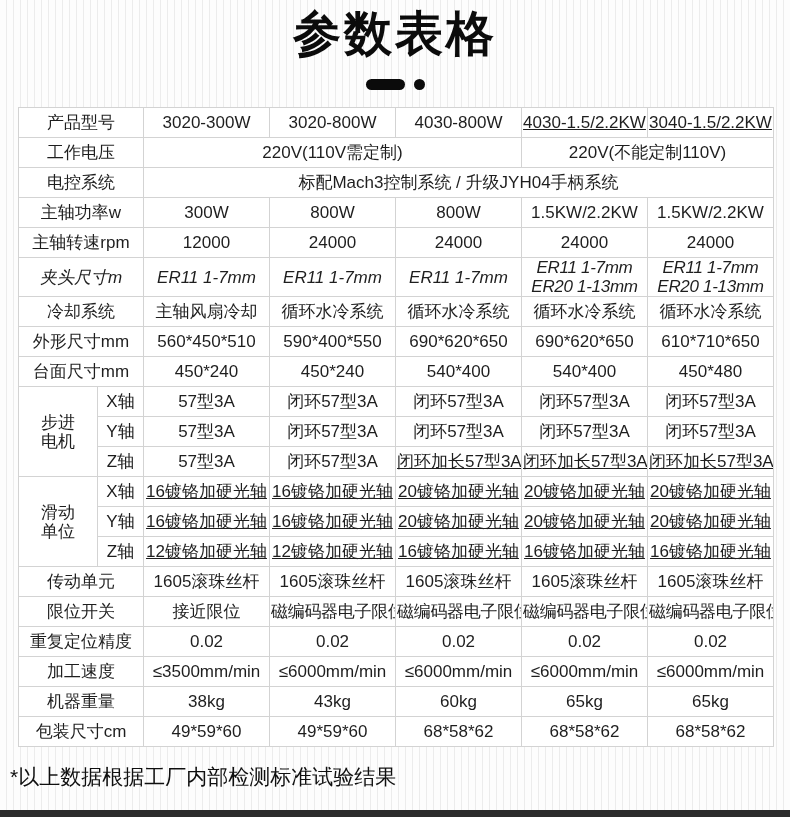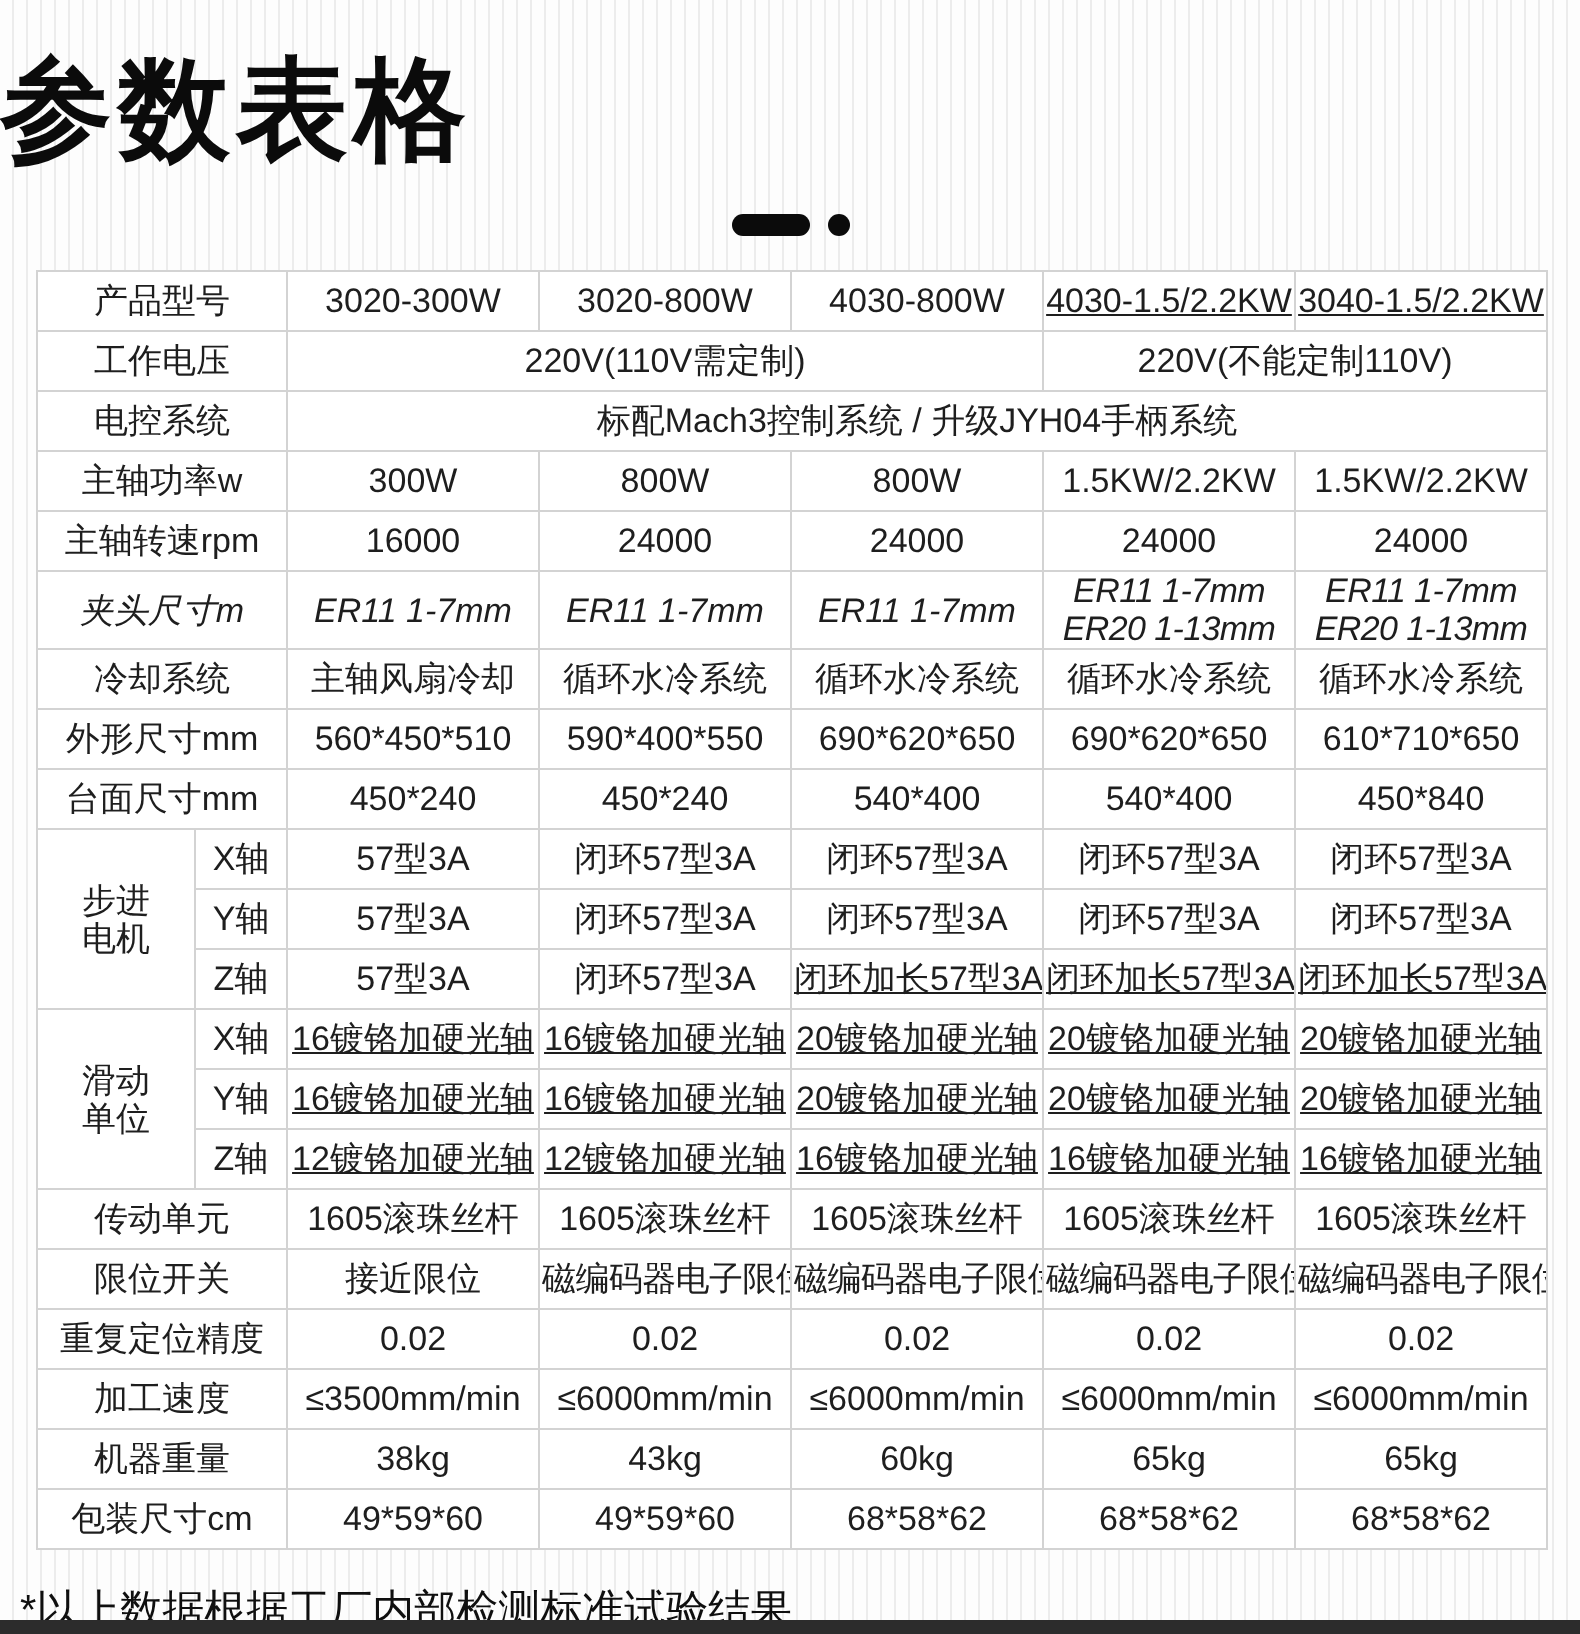--- a/index.html
+++ b/index.html
@@ -5,23 +5,23 @@
   * { margin:0; padding:0; box-sizing:border-box; }
   html,body { width:790px; }
   body { font-family:"Liberation Sans", sans-serif; }
   .page {
     position:relative;
     width:790px; height:817px;
     overflow:hidden;
     background: repeating-linear-gradient(90deg, #fdfdfd 0px, #fdfdfd 6px, #ececec 6px, #ececec 7px);
   }
   .title {
-    padding-top:18px;
-    text-align:left;
-    font-size:56px;
+    padding-top:2px;
+    text-align:center;
+    font-size:48px;
     font-weight:900;
     letter-spacing:3px;
     color:#0b0b0b;
   }
   .deco { display:flex; justify-content:center; align-items:center; gap:9px; margin-top:13px; }
   .deco-dash { width:39px; height:11px; background:#0b0b0b; border-radius:6px; }
   .deco-dot  { width:11px; height:11px; background:#0b0b0b; border-radius:50%; }
 
   table.spec {
     border-collapse:collapse;
@@ -107,21 +107,21 @@
         <td class="label" colspan="2">主轴功率w</td>
         <td>300W</td>
         <td class="g">800W</td>
         <td>800W</td>
         <td class="g">1.5KW/2.2KW</td>
         <td>1.5KW/2.2KW</td>
       </tr>
 
       <tr>
         <td class="label" colspan="2">主轴转速rpm</td>
-        <td>16000</td>
+        <td>12000</td>
         <td class="g">24000</td>
         <td>24000</td>
         <td class="g">24000</td>
         <td>24000</td>
       </tr>
 
       <tr class="tall">
         <td class="label" colspan="2">夹头尺寸m</td>
         <td>ER11 1-7mm</td>
         <td class="g">ER11 1-7mm</td>
@@ -153,21 +153,21 @@
         <td class="g">690*620*650</td>
         <td>610*710*650</td>
       </tr>
 
       <tr>
         <td class="label" colspan="2">台面尺寸mm</td>
         <td>450*240</td>
         <td class="g">450*240</td>
         <td>540*400</td>
         <td class="g">540*400</td>
-        <td>450*840</td>
+        <td>450*480</td>
       </tr>
 
       <tr>
         <td class="label" rowspan="3">
           <div>步进</div>
           <div>电机</div>
         </td>
         <td class="sub">X轴</td>
         <td>57型3A</td>
         <td class="g">闭环57型3A</td>

